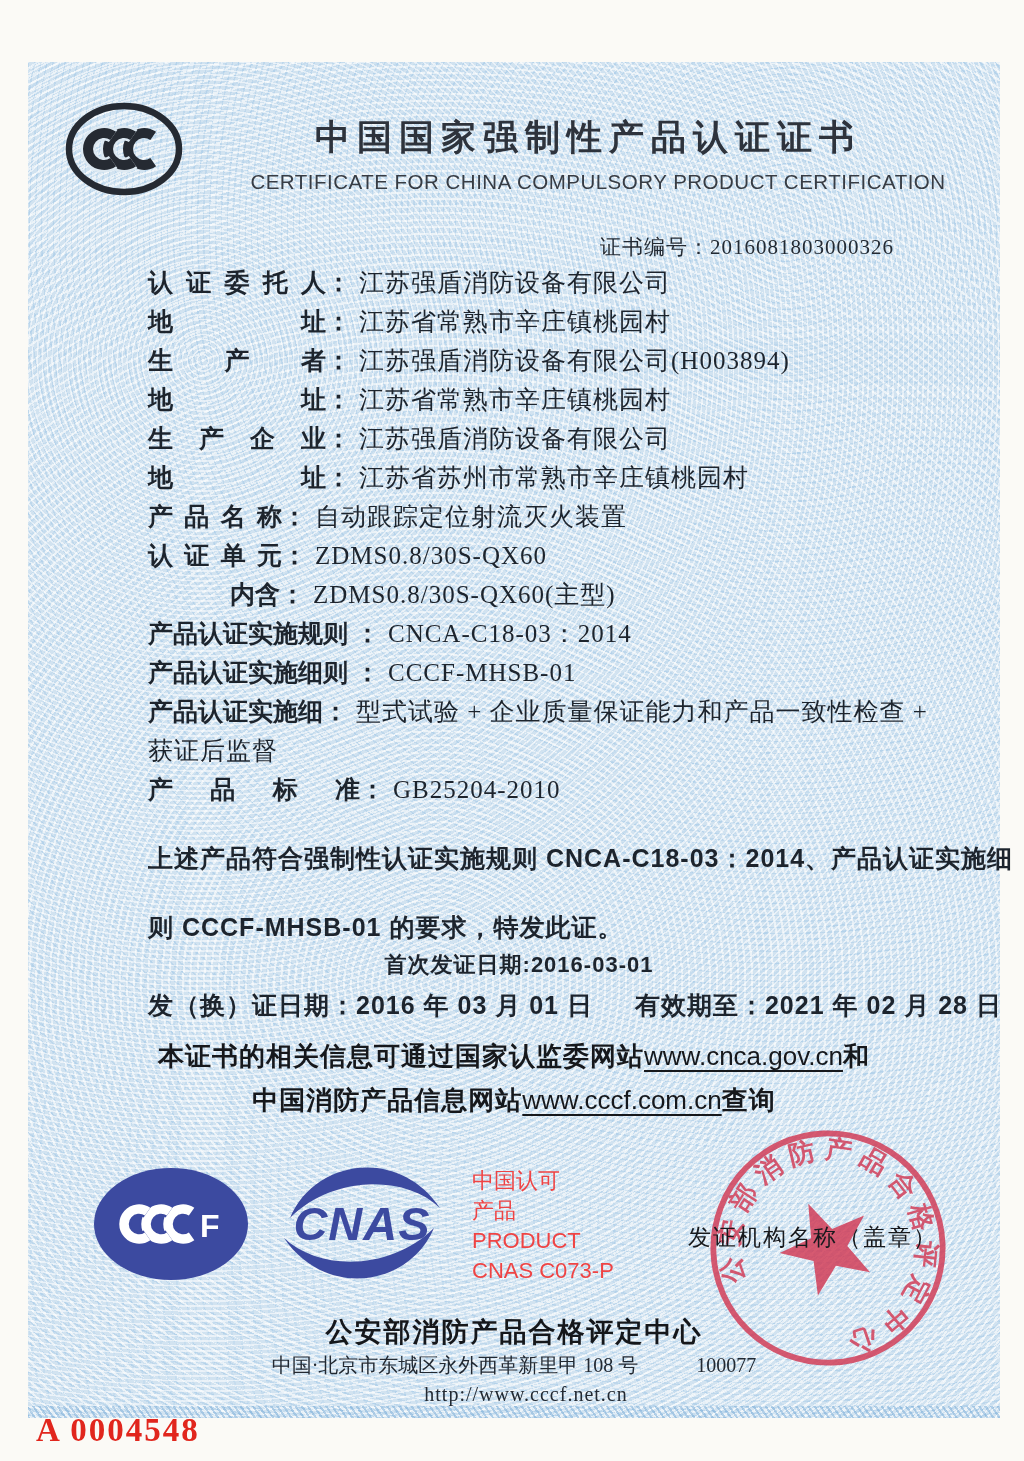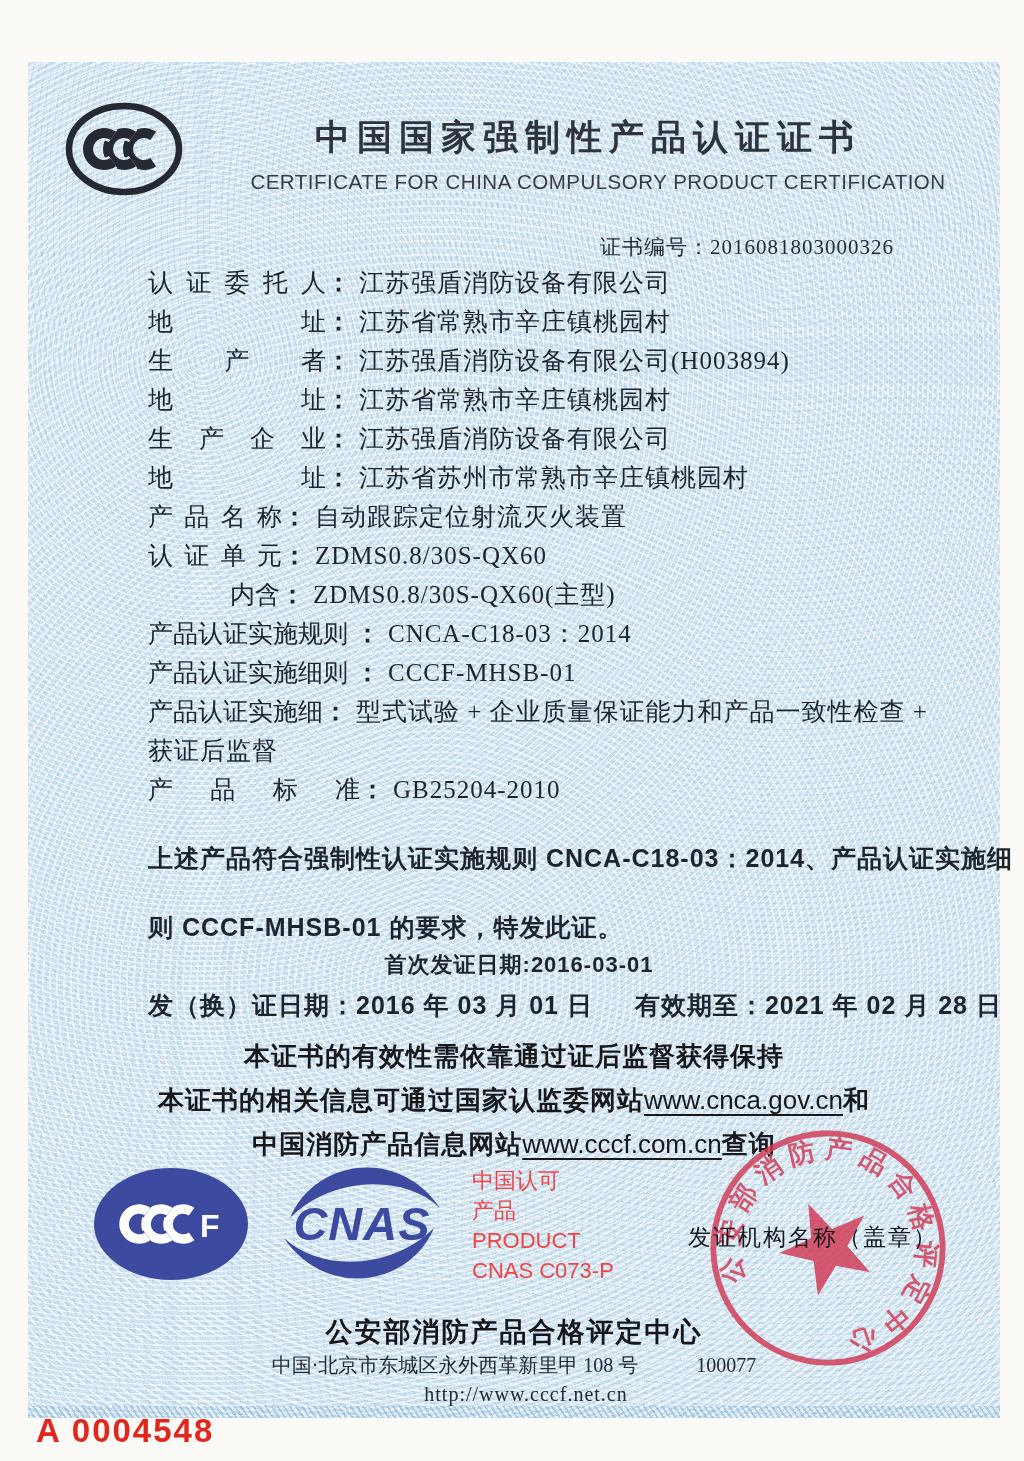--- a/index.html
+++ b/index.html
@@ -27,21 +27,21 @@
     font-family:"Liberation Sans", sans-serif; font-weight:bold;
     font-size:35px; letter-spacing:7px; color:#2e333c; }
   .title-en { left:208px; top:170px; width:780px; text-align:center;
     font-family:"Liberation Sans", sans-serif; font-size:20.5px; color:#373c44; letter-spacing:.5px; }
 
   .cert-no { left:600px; top:233px; font-size:21px; color:#232a33; letter-spacing:1px; }
 
   .fields { left:148px; top:266px; width:832px; color:#1d242d; }
   .row { height:39px; font-size:25px; white-space:nowrap; }
   .lbl { display:inline-block; width:178px; text-align:justify; text-align-last:justify;
-    font-family:"Liberation Sans", sans-serif; font-weight:normal; vertical-align:bottom; }
+    font-family:"Liberation Sans", sans-serif; font-weight:bold; vertical-align:bottom; }
   .row.narrow .lbl { width:134px; }
   .row.autow .lbl { width:auto; text-align-last:auto; letter-spacing:0; }
   .row.wide .lbl { width:212px; }
   .row.indent { padding-left:82px; }
   .row.indent .lbl { width:auto; text-align-last:auto; }
   .colon { font-family:"Liberation Sans", sans-serif; font-weight:bold; padding-right:8px; }
   .val { letter-spacing:1px; }
   .row.cont { padding-left:0; }
 
   .statement { font-family:"Liberation Sans", sans-serif; font-weight:bold; font-size:25px;
@@ -62,21 +62,21 @@
 
   .stamp-caption { left:688px; top:1222px; font-size:23px; letter-spacing:2px; color:#17191d; z-index:5; }
 
   .org-name { left:28px; top:1314px; width:972px; text-align:center;
     font-family:"Liberation Sans", sans-serif; font-weight:bold; font-size:27px;
     letter-spacing:2px; color:#15171b; }
   .org-addr { left:28px; top:1352px; width:972px; text-align:center; font-size:20px; color:#222932; }
   .org-addr .pc { display:inline-block; margin-left:58px; }
   .org-url { left:28px; top:1383px; width:996px; text-align:center; font-size:20px; color:#222932; letter-spacing:1px; }
 
-  .serial { left:36px; top:1412px; font-family:Liberation Sans, sans-serif;
+  .serial { left:36px; top:1412px; font-family:Liberation Serif, serif;
     font-weight:bold; font-size:33px; color:#e1261d; letter-spacing:2px; }
 
   svg { display:block; }
   .ccc-logo { left:62px; top:100px; }
   .cccf-logo { left:92px; top:1166px; }
   .cnas-logo { left:276px; top:1152px; }
   .seal { left:692px; top:1112px; opacity:.82; transform:rotate(-24deg); }
 </style>
 </head>
 <body>
@@ -118,21 +118,20 @@
 
     <div class="statement">上述产品符合强制性认证实施规则 CNCA-C18-03：2014、产品认证实施细</div>
     <div class="statement">则 CCCF-MHSB-01 的要求，特发此证。</div>
     <div class="first-issue">首次发证日期:2016-03-01</div>
     <div class="date-row">
       <span>发（换）证日期：2016 年 03 月 01 日</span><span class="gap"></span><span>有效期至：2021 年 02 月 28 日</span>
     </div>
   </div>
 
   <div class="abs notice">
-    <div>本证书的有效性需依靠通过证后监督获得保持</div>
     <div>
       <span>本证书的相关信息可通过国家认监委网站</span><span class="url">www.cnca.gov.cn</span><span>和</span>
     </div>
     <div>
       <span>中国消防产品信息网站</span><span class="url">www.cccf.com.cn</span><span>查询</span>
     </div>
   </div>
 
   <svg class="abs cccf-logo" width="158" height="116" viewBox="0 0 158 116">
     <ellipse cx="79" cy="58" rx="77" ry="56" fill="#3c4aa0"></ellipse>

